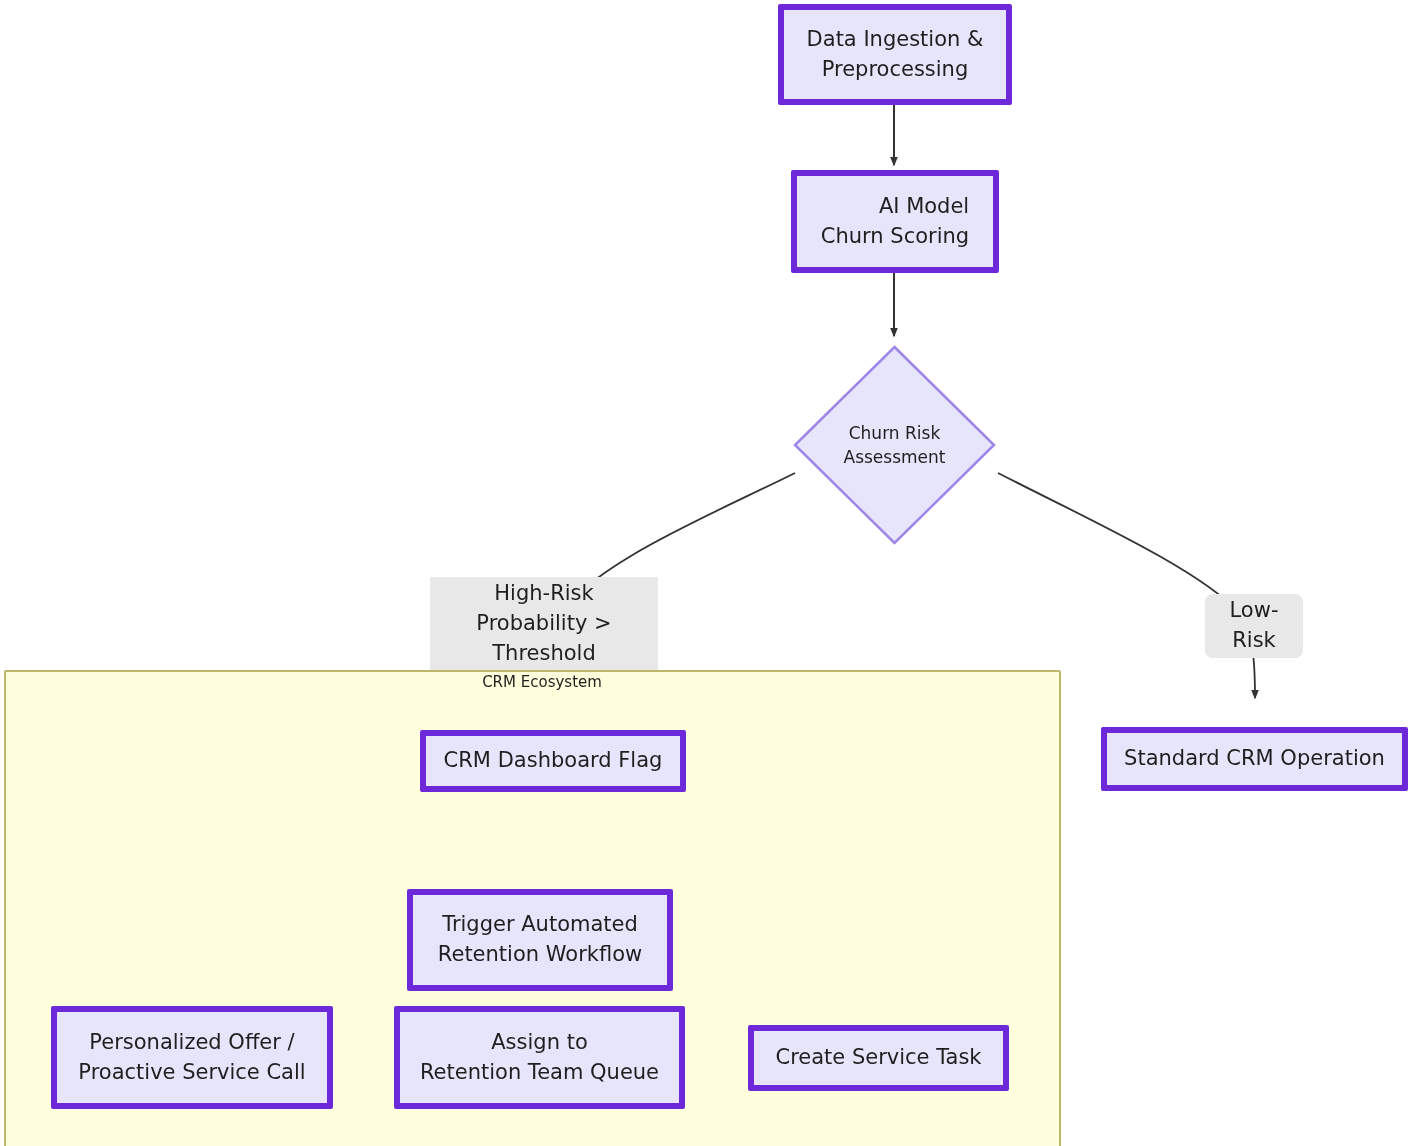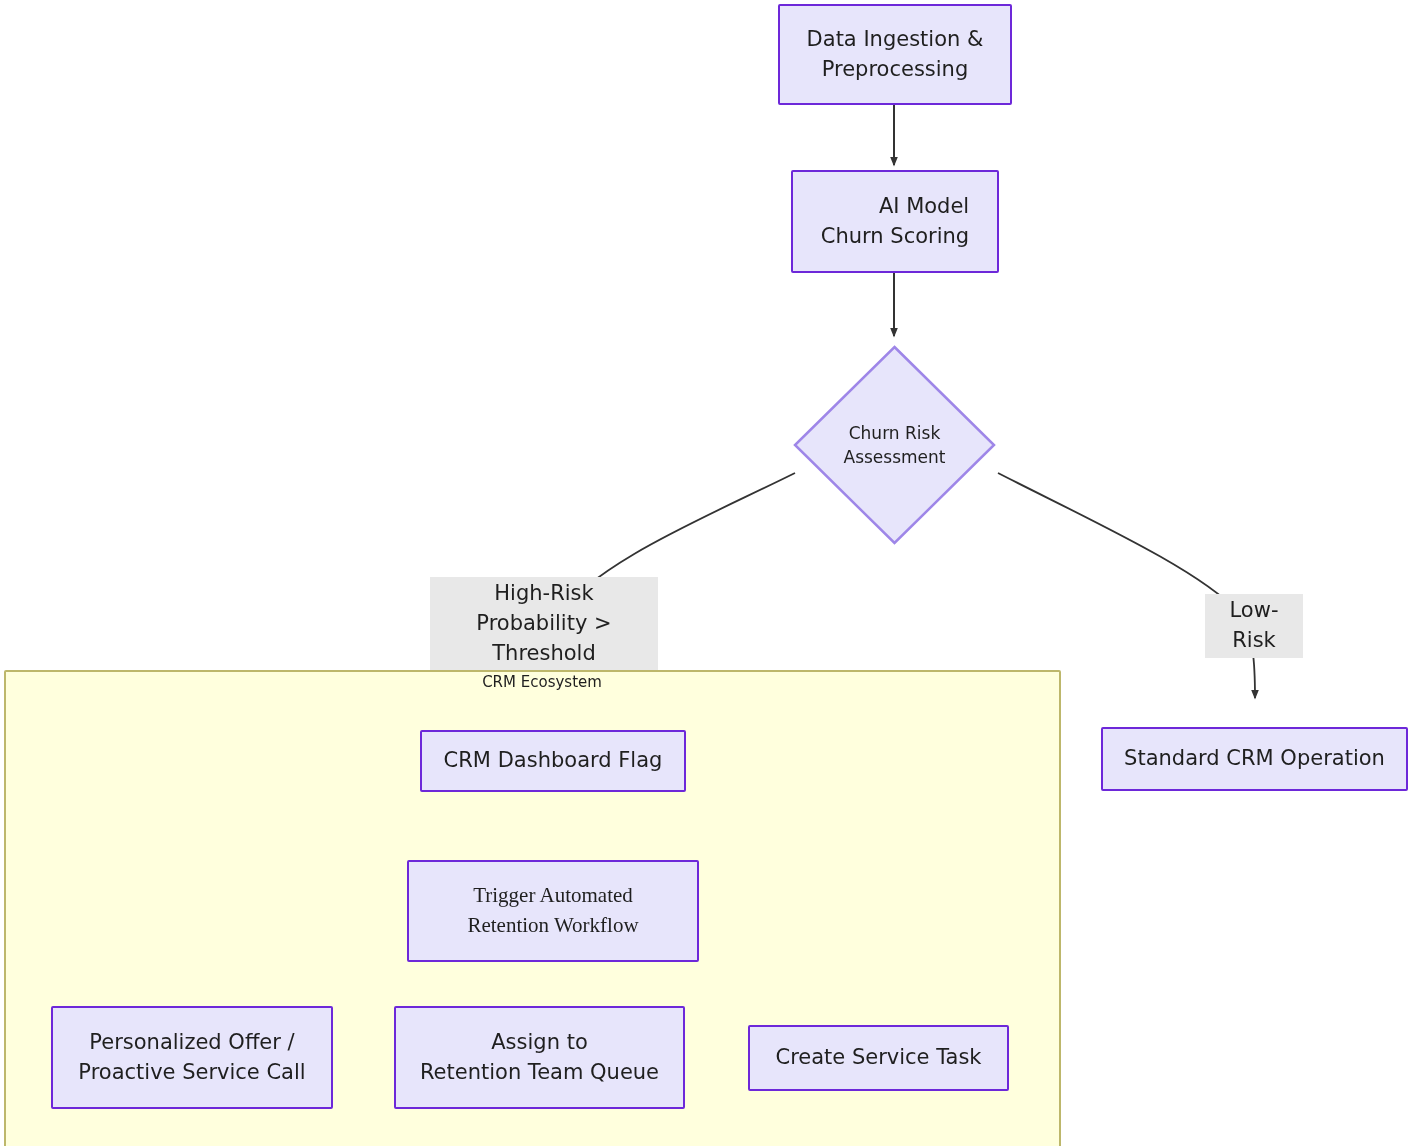--- a/index.html
+++ b/index.html
@@ -24,21 +24,21 @@
     left: 0;
     top: 0;
     width: 1409px;
     height: 1146px;
     pointer-events: none;
   }
   .node {
     position: absolute;
     box-sizing: border-box;
     background: #e7e5fb;
-    border: 2px solid #6d28d9;
+    border: 6px solid #6d28d9;
     border-radius: 2px;
     display: flex;
     align-items: center;
     justify-content: center;
     text-align: center;
     color: #1f1f1f;
     font-size: 21px;
     line-height: 1.42;
     white-space: pre-line;
     z-index: 3;
@@ -140,31 +140,31 @@
   <div class="diamond-wrap" style="left:793px; top:345px; width:203px; height:200px;">
     <svg class="diamond-shape" viewBox="0 0 203 200" preserveAspectRatio="none">
       <polygon points="101.5,2 201,100 101.5,198 2,100" fill="#e7e5fb" stroke="#9e86e8" stroke-width="2.5"></polygon>
     </svg>
     <div class="diamond-label">Churn Risk
 Assessment</div>
   </div>
 
   <div class="node" style="left:420px; top:710px; width:266px; height:62px;margin-top:20px;">CRM Dashboard Flag</div>
 
-  <div class="node" style="left:407px; top:860px; width:292px; height:102px;font-family:Liberation Serif, serif;">Trigger Automated
+  <div class="node" style="left:407px; top:889px; width:266px; height:102px;">Trigger Automated
 Retention Workflow</div>
 
   <div class="node" style="left:51px; top:1006px; width:282px; height:103px;">Personalized Offer /
 Proactive Service Call</div>
 
   <div class="node" style="left:748px; top:1025px; width:261px; height:66px;">Create Service Task</div>
 
   <div class="node" style="left:394px; top:1006px; width:291px; height:103px;">Assign to
 Retention Team Queue</div>
 
   <div class="node" style="left:1101px; top:727px; width:307px; height:64px;">Standard CRM Operation</div>
 
   <div class="edge-label" style="left:430px; top:577px; width:228px;text-align:center;">High-Risk
 Probability &gt; Threshold</div>
 
-  <div class="edge-label" style="left:1205px; top:594px; width:98px;">Low-Risk</div>
+  <div class="edge-label" style="left:1205px; top:594px; width:98px;border-radius:8px;">Low-Risk</div>
 
 </div>
 
 </body></html>

